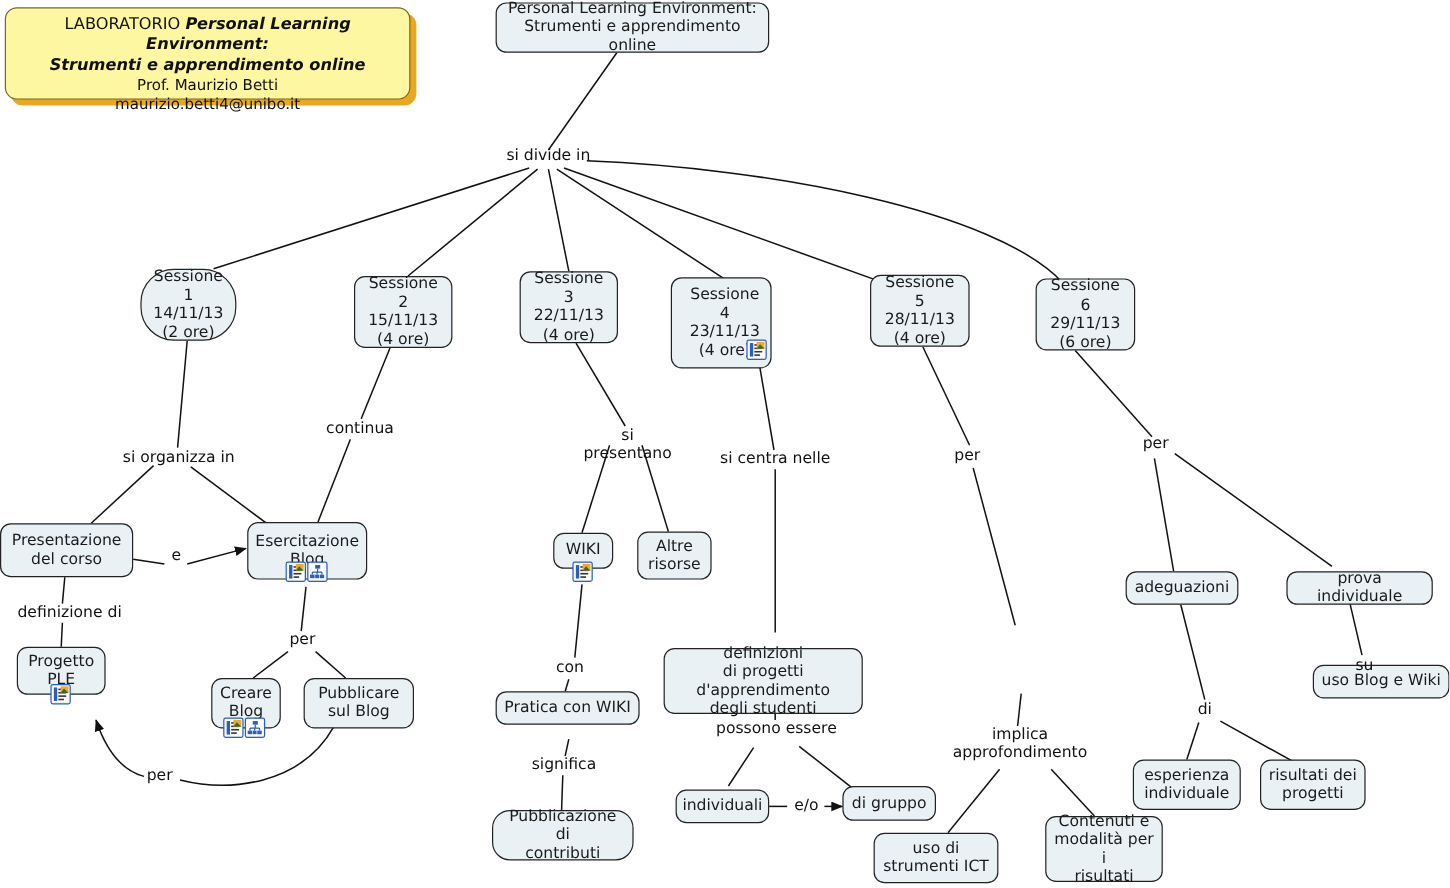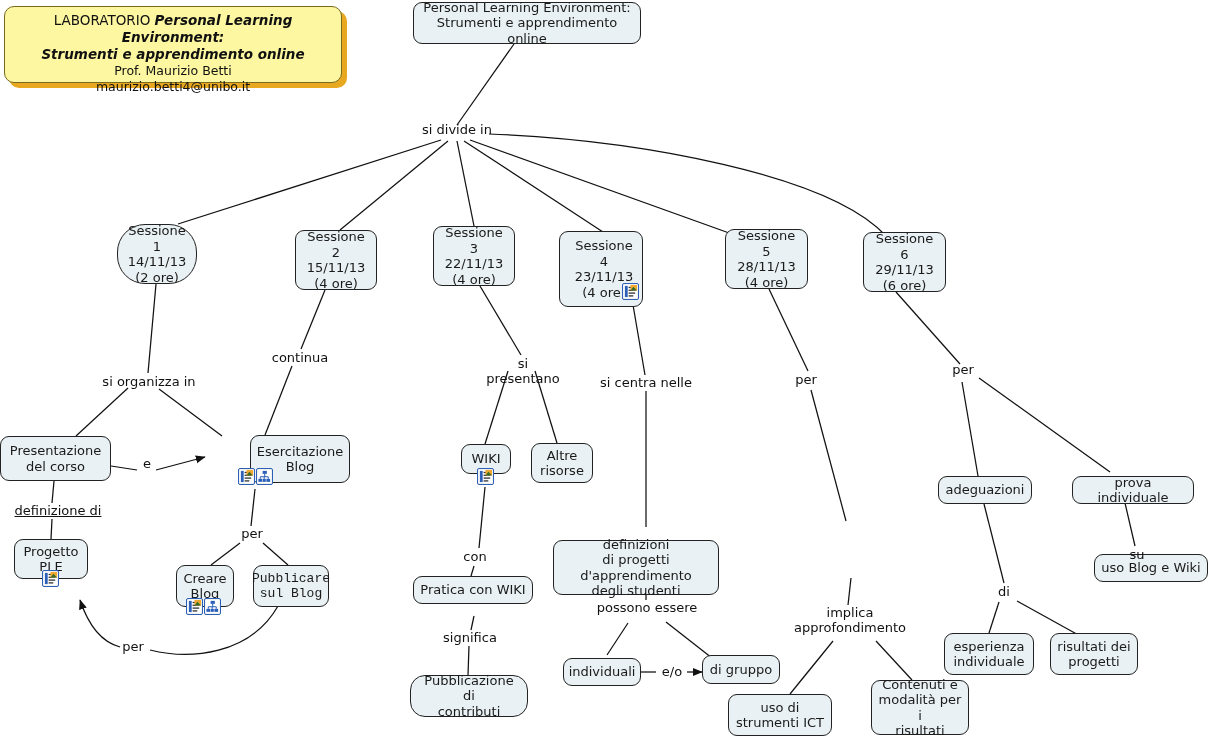--- a/index.html
+++ b/index.html
@@ -178,27 +178,27 @@
 (4 ore)</div>
   <div class="node" style="left:725px;top:229px;width:83px;height:60px;">Sessione 5
 28/11/13
 (4 ore)</div>
   <div class="node" style="left:863px;top:232px;width:83px;height:60px;">Sessione 6
 29/11/13
 (6 ore)</div>
 
   <div class="node" style="left:0px;top:436px;width:111px;height:45px;">Presentazione
 del corso</div>
-  <div class="node" style="left:206px;top:435px;width:100px;height:48px;margin-left:44px;">Esercitazione
+  <div class="node" style="left:206px;top:435px;width:100px;height:48px;">Esercitazione
 Blog</div>
   <div class="node" style="left:14px;top:539px;width:74px;height:40px;">Progetto
 PLE</div>
   <div class="node" style="left:176px;top:565px;width:58px;height:42px;">Creare
 Blog</div>
-  <div class="node" style="left:253px;top:565px;width:76px;height:42px;font-family:Liberation Mono, monospace;">Pubblicare
+  <div class="node" style="left:253px;top:565px;width:92px;height:42px;">Pubblicare
 sul Blog</div>
 
   <div class="node" style="left:461px;top:444px;width:50px;height:30px;">WIKI</div>
   <div class="node" style="left:531px;top:443px;width:62px;height:40px;">Altre
 risorse</div>
   <div class="node" style="left:413px;top:576px;width:120px;height:28px;">Pratica con WIKI</div>
   <div class="node" style="left:410px;top:675px;width:118px;height:42px;border-radius:15px;">Pubblicazione di
 contributi</div>
 
   <div class="node" style="left:553px;top:540px;width:166px;height:55px;">definizioni
@@ -313,21 +313,21 @@
           <rect x="8" y="1" width="7" height="6" fill="#f0a830"></rect>
           <path d="M8,7 L11,3 L15,7 z" fill="#3a6b2a"></path>
         </svg>
     </span>
   </div>
 
   <div class="lbl" style="left:413px;top:122px;width:88px;">si divide in</div>
   <div class="lbl" style="left:86px;top:374px;width:126px;">si organizza in</div>
   <div class="lbl" style="left:265px;top:350px;width:70px;">continua</div>
   <div class="lbl" style="left:138px;top:456px;width:18px;">e</div>
-  <div class="lbl" style="left:6px;top:503px;width:104px;text-decoration:underline;">definizione di</div>
+  <div class="lbl" style="left:6px;top:503px;width:104px;">definizione di</div>
   <div class="lbl" style="left:234px;top:526px;width:36px;">per</div>
   <div class="lbl" style="left:116px;top:639px;width:34px;">per</div>
   <div class="lbl" style="left:479px;top:356px;width:88px;">si presentano</div>
   <div class="lbl" style="left:459px;top:549px;width:32px;">con</div>
   <div class="lbl" style="left:440px;top:630px;width:60px;">significa</div>
   <div class="lbl" style="left:598px;top:375px;width:96px;">si centra nelle</div>
   <div class="lbl" style="left:592px;top:600px;width:110px;">possono essere</div>
   <div class="lbl" style="left:657px;top:664px;width:30px;">e/o</div>
   <div class="lbl" style="left:791px;top:372px;width:30px;">per</div>
   <div class="lbl" style="left:788px;top:605px;width:124px;">implica

